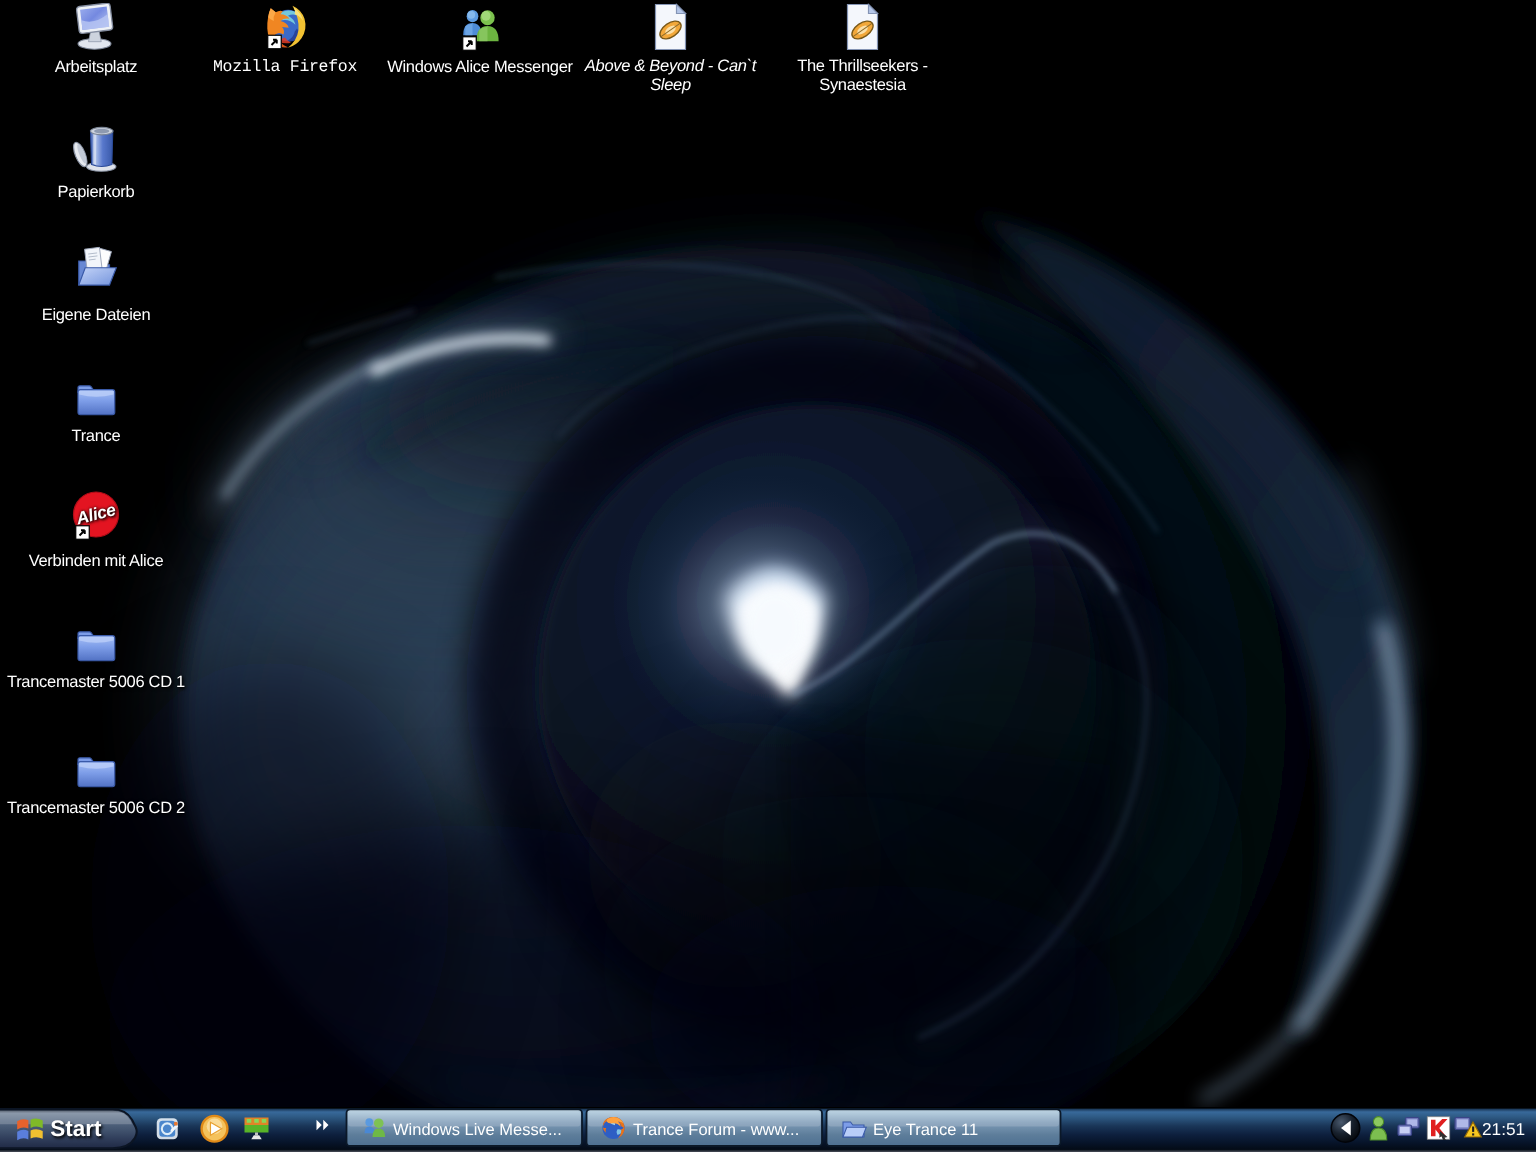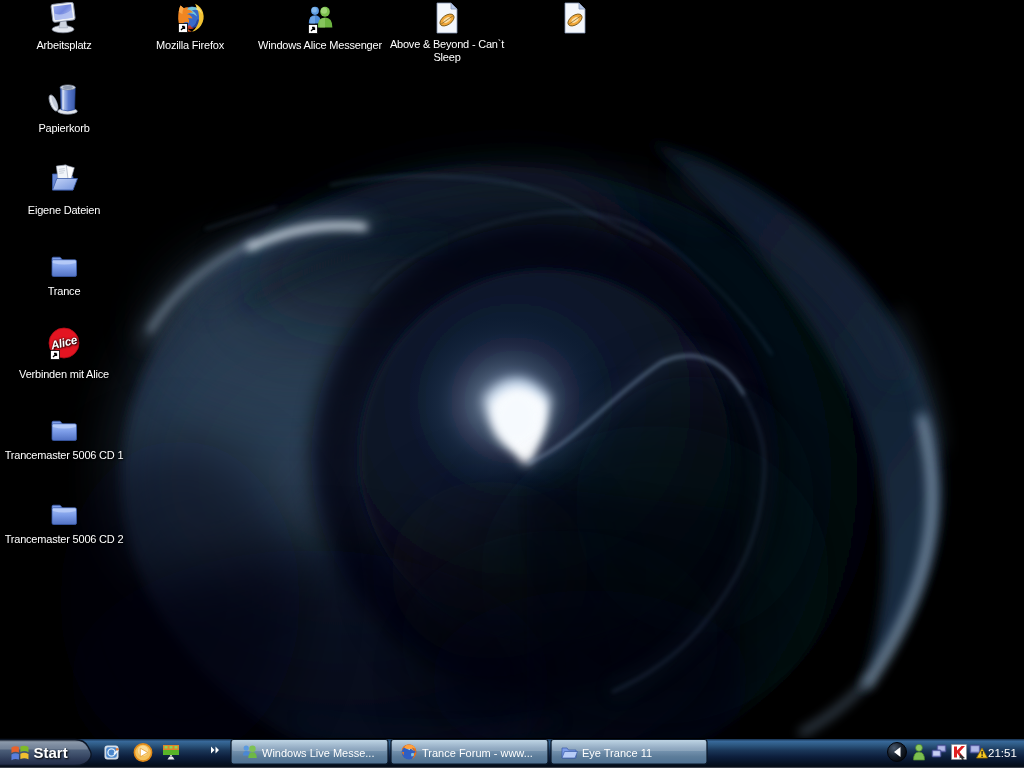--- a/index.html
+++ b/index.html
@@ -153,21 +153,21 @@
   <path d="M12.5,18.5 L18,18.5 L19.5,25.8 L11,25.8 Z" fill="#cdd3de" stroke="#8e97a8" stroke-width="0.5"></path>
   <g transform="rotate(-7 15 10)">
    <rect x="3.8" y="1.2" width="22.5" height="18" rx="2.2" fill="#eef1f6" stroke="#848da0" stroke-width="0.9"></rect>
    <rect x="6.1" y="3.4" width="17.9" height="13.6" fill="url(#scrG)"></rect>
    <path d="M6.1,10.5 Q 15,14.5 24,8.5 L24,17 L6.1,17 Z" fill="#b6c4f2" opacity="0.85"></path>
   </g>
  </svg>
  <div class="lbl" style="margin-top:5px">Arbeitsplatz</div>
 </div>
 
-<div class="dico" style="left:115px;top:2px;">
+<div class="dico" style="left:115px;top:2px;font-family:Liberation Mono, monospace;">
  <svg class="main" width="32" height="32" viewBox="0 0 32 32">
   <circle cx="18" cy="15" r="10.5" fill="#3a6ac8"></circle>
   <path d="M9.5,10 Q 12,5.5 18,5 Q 24,4.8 27,9.5 Q 22,6.5 18,8.5 Q 22,10.5 23,14.5 Q 19,10.5 14,11.5 Q 10.5,12.3 9.5,10 Z" fill="#74c8dc"></path>
   <path d="M24,17 Q 26.5,20 24.5,23.5 Q 21,26.5 17,25.5 Q 22,23 22.5,19 Q 23.5,17.5 24,17 Z" fill="#28449a"></path>
   <path d="M21,1.8 Q 27,4.5 29,10.5 Q 31,17.5 27,23.5 Q 23.5,28.5 18,29.8 Q 24,25 25,18 Q 25.6,10 21,1.8 Z" fill="#f2c232"></path>
   <path d="M22,3 Q 27,6.5 28,12 Q 26,8.5 22.5,7.5 Q 23,5 22,3 Z" fill="#f8e07a"></path>
   <path d="M6.5,3.5 L 9.8,6.2 Q 12.5,4.5 14.5,5.5 L 13,7.5 Q 17,7.5 19,10.5 Q 15,10 13,12 Q 17.5,13 18.5,16.5 L 14,16 Q 16,18 15,21 Q 12,19 9.5,21 Q 7,24 9.5,28.5 Q 4.5,24.5 4.2,17 Q 4,9 6.5,3.5 Z" fill="#f08622"></path>
   <path d="M6.5,3.5 L 9.8,6.2 Q 8,9 8.5,12 Q 6,11 4.8,9.5 Q 5.2,6 6.5,3.5 Z" fill="#fca848"></path>
   <path d="M9.5,28.5 Q 14,30 18,29.5 Q 14,28 13,25.5 Q 10.5,25.5 9.5,28.5 Z" fill="#d8581a"></path>
   <path d="M12,26 Q 16,27.5 20,26.5 Q 17,25 16,23 Q 13.5,23.5 12,26 Z" fill="#e03c24" opacity="0.85"></path>
@@ -186,21 +186,21 @@
   <ellipse cx="21" cy="8.8" rx="4.8" ry="5" fill="#7cc24e"></ellipse>
   <ellipse cx="20" cy="7.6" rx="3.1" ry="3.2" fill="#a8dc80" opacity="0.85"></ellipse>
   <path d="M13.6,24.5 Q 13.6,14.4 21,14.4 Q 28.4,14.4 28.4,24.5 Z" fill="#6cb440"></path>
   <path d="M15.5,17 Q 18,14.8 21,15 L 21,24.5 L 15.5,24.5 Z" fill="#92cc6a" opacity="0.7"></path>
   <rect x="4.5" y="21.5" width="9" height="9" fill="#fff" stroke="#000" stroke-width="0.8"></rect>
   <path d="M7,28 L10.5,24.5 M10.5,24.5 L10.5,27 M10.5,24.5 L8,24.5" stroke="#000" stroke-width="1.3" fill="none"></path>
  </svg>
  <div class="lbl" style="margin-top:4px">Windows Alice Messenger</div>
 </div>
 
-<div class="dico" style="left:372px;top:2px;">
+<div class="dico" style="left:372px;top:2px;font-style:italic;">
  <svg class="main" width="32" height="32" viewBox="0 0 32 32">
   <path d="M6,1 L20,1 L26,7 L26,31 L6,31 Z" fill="#f4f7fc" stroke="#8494b4" stroke-width="0.8"></path>
   <path d="M20,1 L20,7 L26,7 Z" fill="#b4c6e8" stroke="#8494b4" stroke-width="0.8"></path>
   <g transform="rotate(-35 16 18)">
    <ellipse cx="16" cy="18" rx="8" ry="4.6" fill="#f2a83a" stroke="#7a5a1a" stroke-width="0.9"></ellipse>
    <ellipse cx="16" cy="18" rx="4" ry="2.2" fill="#fbe0a8"></ellipse>
    <path d="M8,18 L24,18" stroke="#8a6a2a" stroke-width="0.7"></path>
   </g>
  </svg>
  <div class="lbl" style="margin-top:4px">Above &amp; Beyond - Can`t<br>Sleep</div>
@@ -209,20 +209,21 @@
 <div class="dico" style="left:500px;top:2px;">
  <svg class="main" width="32" height="32" viewBox="0 0 32 32">
   <path d="M6,1 L20,1 L26,7 L26,31 L6,31 Z" fill="#f4f7fc" stroke="#8494b4" stroke-width="0.8"></path>
   <path d="M20,1 L20,7 L26,7 Z" fill="#b4c6e8" stroke="#8494b4" stroke-width="0.8"></path>
   <g transform="rotate(-35 16 18)">
    <ellipse cx="16" cy="18" rx="8" ry="4.6" fill="#f2a83a" stroke="#7a5a1a" stroke-width="0.9"></ellipse>
    <ellipse cx="16" cy="18" rx="4" ry="2.2" fill="#fbe0a8"></ellipse>
    <path d="M8,18 L24,18" stroke="#8a6a2a" stroke-width="0.7"></path>
   </g>
  </svg>
+ <div class="lbl" style="margin-top:4px">The Thrillseekers -<br>Synaestesia</div>
 </div>
 
 <div class="dico" style="left:-11px;top:84px;">
  <svg class="main" width="32" height="32" viewBox="0 0 32 32">
   <ellipse cx="19.5" cy="27.2" rx="9.8" ry="3" fill="#dfe3eb" stroke="#8a93a4" stroke-width="0.7"></ellipse>
   <path d="M12.3,3 L27.2,3 L26.6,25.6 Q 19.8,28.3 13,25.6 Z" fill="url(#binG)" stroke="#2a4a98" stroke-width="0.7"></path>
   <path d="M14.2,4.5 L16.2,4.5 L16,25.8 L14.2,25.4 Z" fill="#dce4f4" opacity="0.8"></path>
   <ellipse cx="19.8" cy="3.4" rx="7.5" ry="2.5" fill="#cdd3de" stroke="#7a8494" stroke-width="0.7"></ellipse>
   <ellipse cx="19.8" cy="3.4" rx="5.1" ry="1.6" fill="#8e9ab0"></ellipse>
   <g transform="rotate(-22 5.5 19)">

